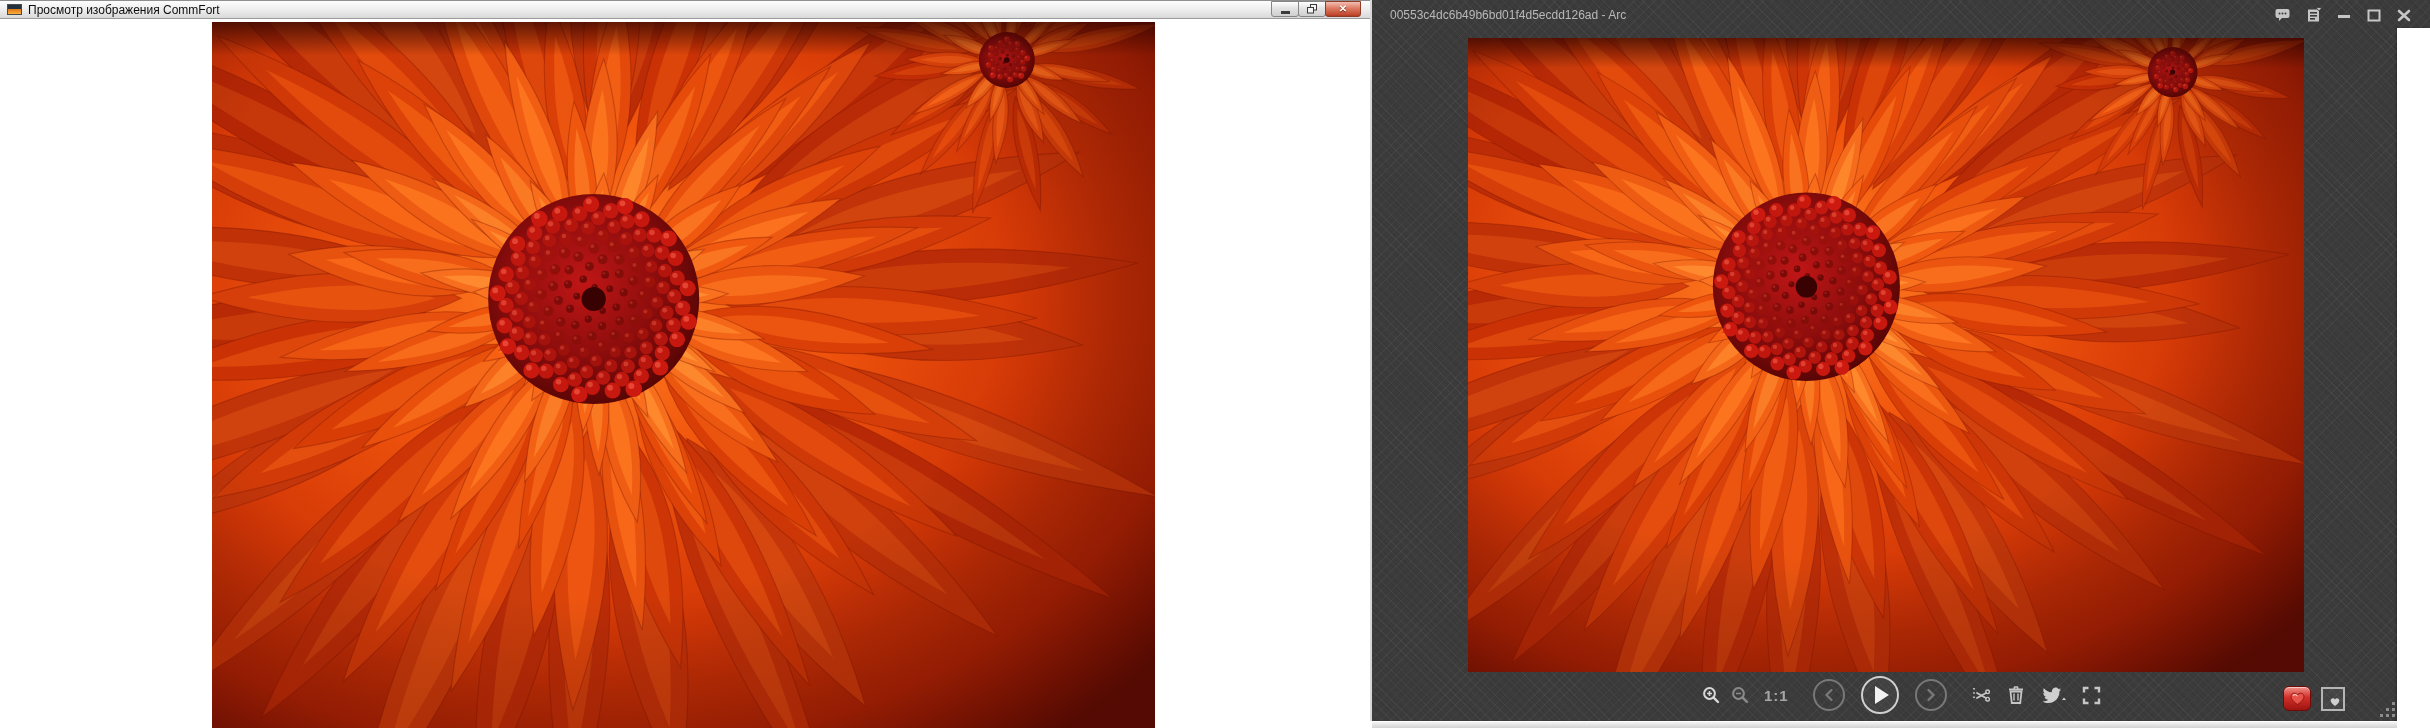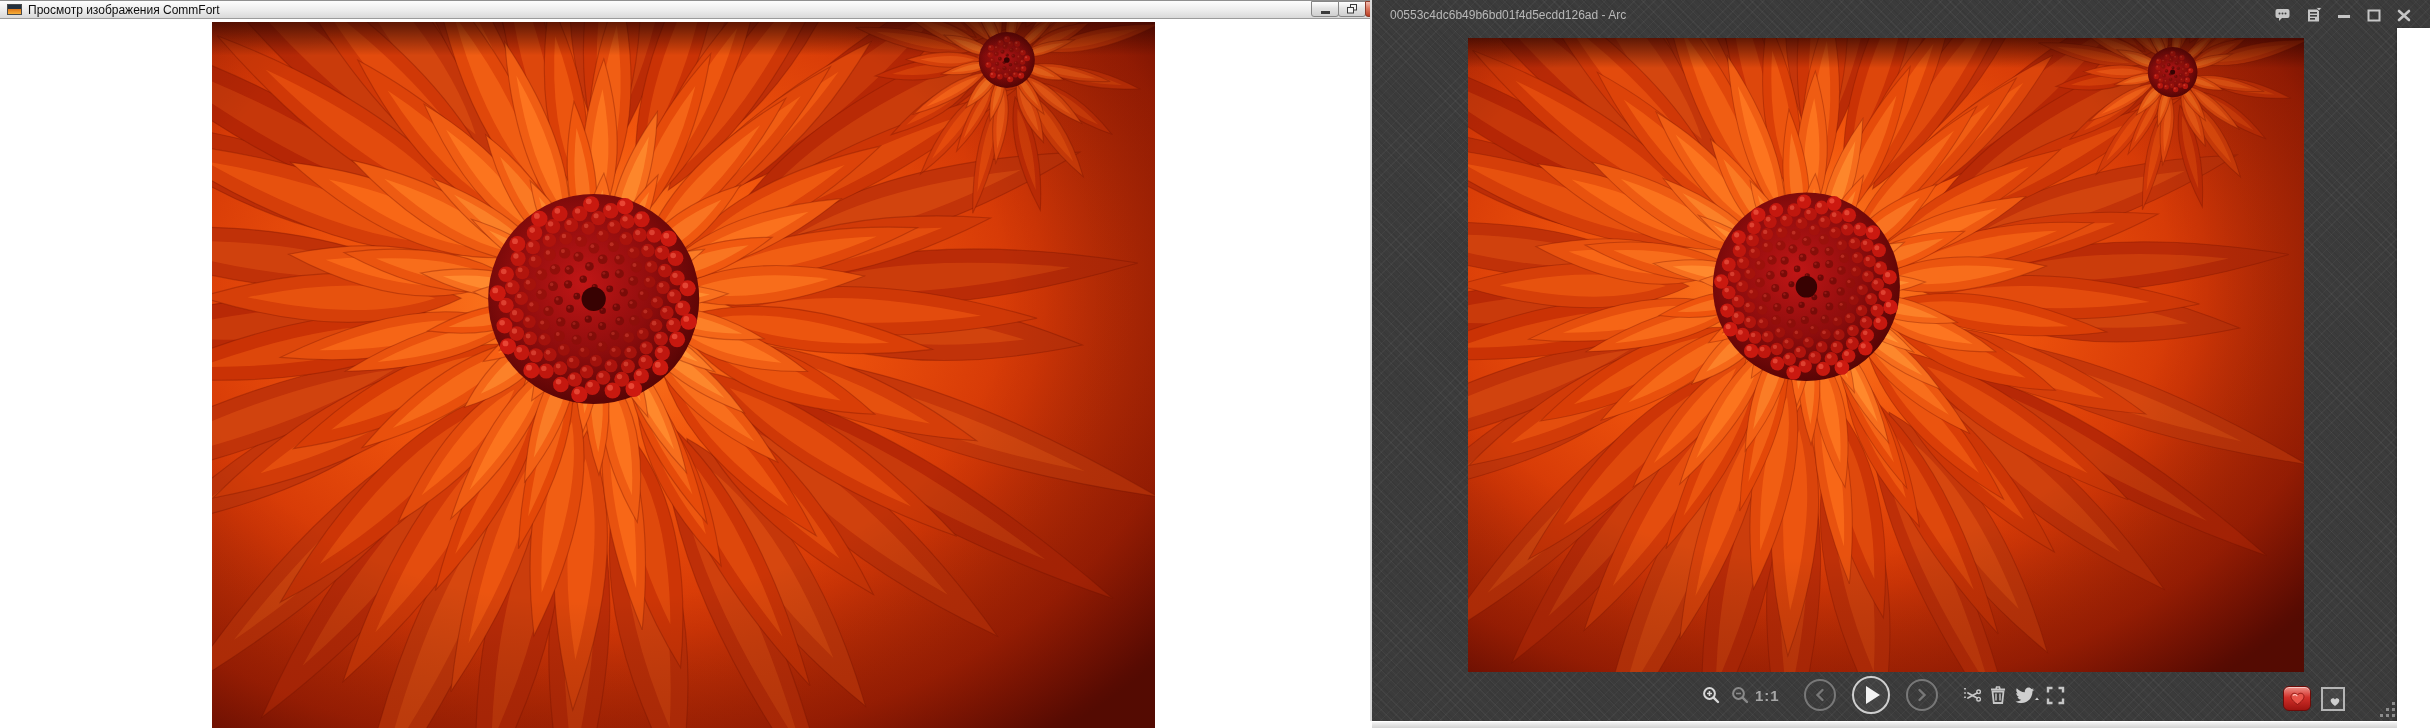--- a/index.html
+++ b/index.html
@@ -1,20 +1,20 @@
 <!DOCTYPE html>
 <html><head>
 <meta charset="utf-8">
 <style>
   html,body{margin:0;padding:0;background:#ffffff;}
   .screen{position:relative;width:2430px;height:728px;background:#ffffff;overflow:hidden;
           font-family:"Liberation Sans",sans-serif;}
 
   
-  .lw{position:absolute;left:0;top:0;width:1370px;height:728px;background:#ffffff;padding-left:40px;}
+  .lw{position:absolute;left:0;top:0;width:1370px;height:728px;background:#ffffff;}
   .lw-titlebar{position:absolute;left:0;top:0;width:100%;height:19px;
     background:linear-gradient(#fdfdfd,#ececec 55%,#d9d9d9);
     border-top:1px solid #8f8f8f;border-bottom:1px solid #9b9b9b;
     box-sizing:border-box;display:flex;align-items:center;}
   .lw-appicon{width:15px;height:11px;margin:0 6px 0 7px;border:1px solid #4a4a4a;box-sizing:border-box;
     background:linear-gradient(#23313f 48%,#e07818 48%,#f7b13a);}
   .lw-title{font-size:12px;color:#0d0d0d;white-space:nowrap;}
   .lw-buttons{position:absolute;right:9px;top:1px;display:flex;}
   .lw-btn{width:28px;height:16px;margin-left:-1px;border:1px solid #858585;border-radius:0 0 3px 3px;
     background:linear-gradient(#ffffff,#e3e3e3 45%,#cfcfcf);display:flex;align-items:center;justify-content:center;
@@ -37,21 +37,21 @@
   .rw-titlebar{position:absolute;left:0;top:0;width:100%;height:30px;display:flex;align-items:center;}
   .rw-title{margin-left:18px;font-size:12px;color:#b9b9b9;white-space:nowrap;}
   .rw-tb-icons{position:absolute;right:18px;top:7px;display:flex;gap:14px;align-items:center;}
   .tbi{display:flex;align-items:center;justify-content:center;}
   .rw-image{position:absolute;left:96px;top:38px;width:836px;height:634px;}
   .rw-image svg{display:block;}
 
   
   .rw-toolbar{position:absolute;left:0;bottom:0;width:100%;height:48px;}
   .tb-main{position:absolute;left:330px;bottom:7px;display:flex;align-items:center;}
-  .tb-gap10{margin-left:10px;} .tb-gap14{margin-left:5px;text-align:center;} .tb-gap16{margin-left:16px;} .tb-gap24{margin-left:24px;}
+  .tb-gap10{margin-left:10px;} .tb-gap14{margin-left:14px;text-align:center;} .tb-gap16{margin-left:16px;} .tb-gap24{margin-left:24px;}
   .zoom-label{font-size:15px;font-weight:bold;color:#a6a6a6;letter-spacing:1px;}
   .circ-btn{border-radius:50%;display:flex;align-items:center;justify-content:center;box-sizing:border-box;}
   .circ-dim{width:32px;height:32px;border:2px solid #787878;color:#787878;}
   .circ-play{width:38px;height:38px;border:2px solid #cfcfcf;background:rgba(255,255,255,0.04);}
   .play-tri{width:0;height:0;border-top:9px solid transparent;border-bottom:9px solid transparent;
     border-left:14px solid #f2f2f2;margin-left:4px;}
   .tb-right{position:absolute;right:85px;bottom:10px;display:flex;gap:10px;align-items:center;}
   .heart-btn{width:28px;height:25px;border-radius:6px;border:1px solid #6e0b08;box-sizing:border-box;
     background:linear-gradient(#f0938a,#d2302a 45%,#9e1410);
     box-shadow:inset 0 1px 0 rgba(255,255,255,.5);display:flex;align-items:center;justify-content:center;}

